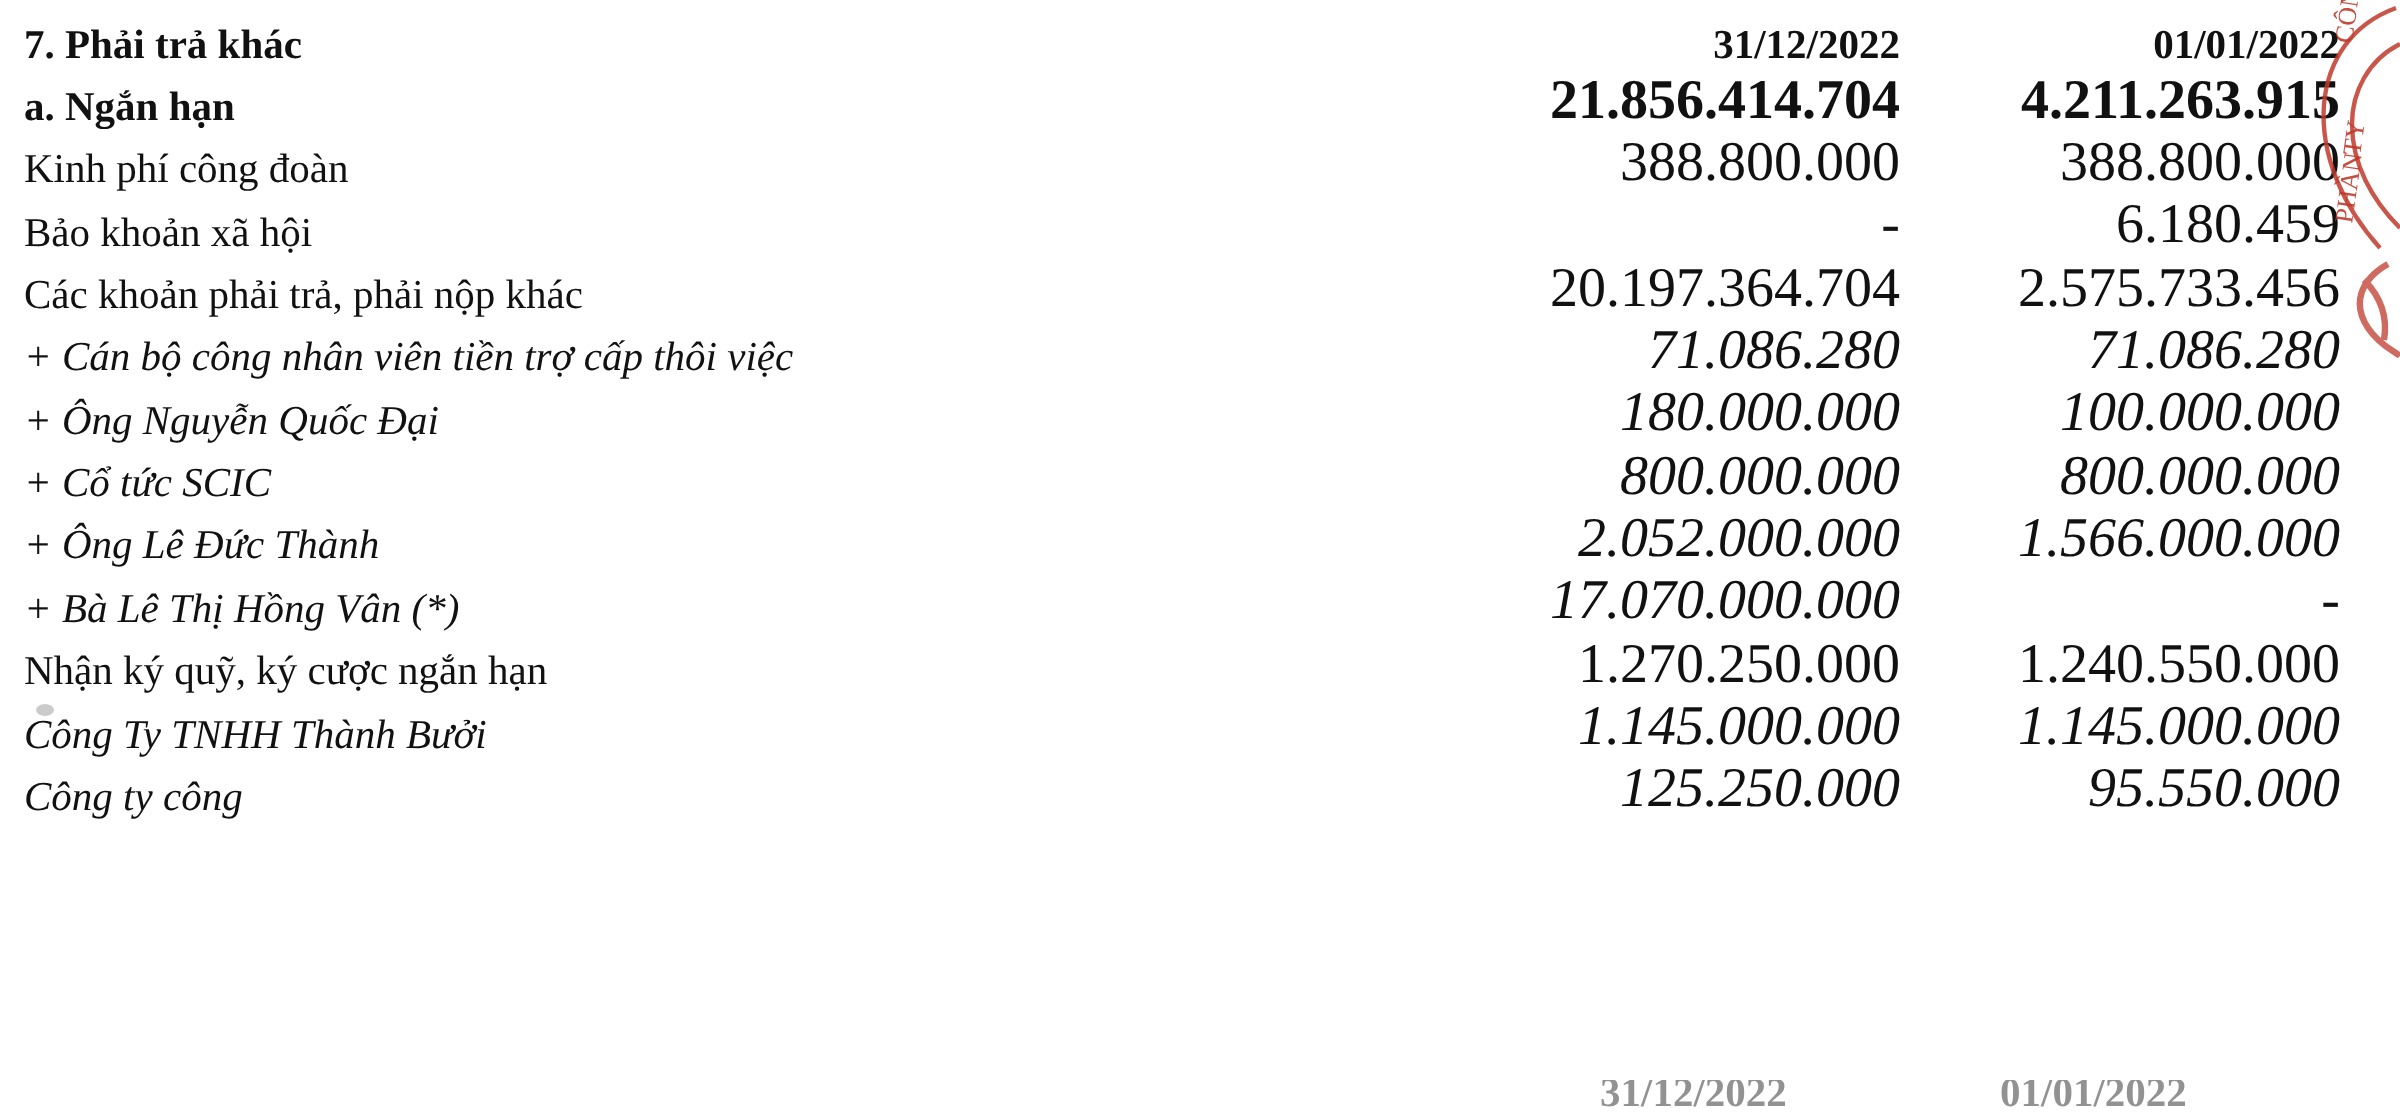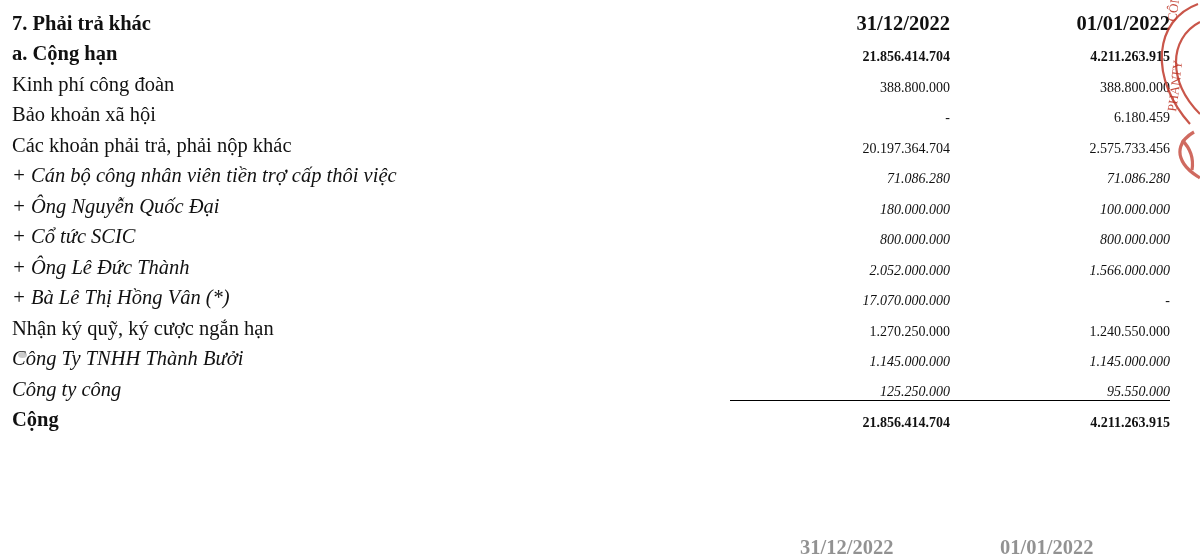--- a/index.html
+++ b/index.html
@@ -42,21 +42,21 @@
     height: 30.5px;
   }
 
   .label {
     font-size: 20.5px;
     white-space: nowrap;
     line-height: 1.12;
     margin-left: 36px;
   }
   .num {
-    font-size: 14px;
+    font-size: 28px;
     text-align: right;
     white-space: nowrap;
     padding-right: 6px;
     line-height: 1.12;
   }
 
   
   .ind0 { padding-left: 8px; }
   .ind1 { padding-left: 34px; }
   .ind2 { padding-left: 56px; }
@@ -132,21 +132,21 @@
       <tr class="row headerrow">
         <td class="label ind0">
           <span class="bold">7.</span>
           <span class="bold">Phải trả khác</span>
         </td>
         <td class="num bold">31/12/2022</td>
         <td class="num bold">01/01/2022</td>
       </tr>
 
       <tr class="row">
-        <td class="label ind1 bold">a. Cộng hạn</td>
+        <td class="label ind1 bold">a. Ngắn hạn</td>
         <td class="num bold">21.856.414.704</td>
         <td class="num bold">4.211.263.915</td>
       </tr>
 
       <tr class="row">
         <td class="label ind2">Kinh phí công đoàn</td>
         <td class="num">388.800.000</td>
         <td class="num">388.800.000</td>
       </tr>
 
@@ -205,25 +205,20 @@
         <td class="num italic">1.145.000.000</td>
         <td class="num italic">1.145.000.000</td>
       </tr>
 
       <tr class="row">
         <td class="label ind2 italic">Công ty công</td>
         <td class="num italic">125.250.000</td>
         <td class="num italic">95.550.000</td>
       </tr>
 
-      <tr class="row topline">
-        <td class="label ind1 bold">Cộng</td>
-        <td class="num bold">21.856.414.704</td>
-        <td class="num bold">4.211.263.915</td>
-      </tr>
     </tbody>
   </table>
 
   <div class="faint-bottom">
     <span class="fnum f1">31/12/2022</span>
     <span class="fnum f2">01/01/2022</span>
   </div>
 
   <div class="speck"></div>
 

